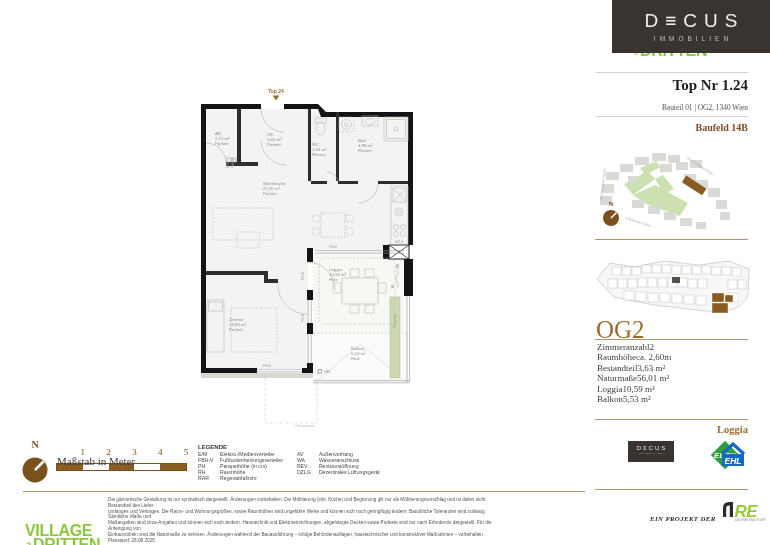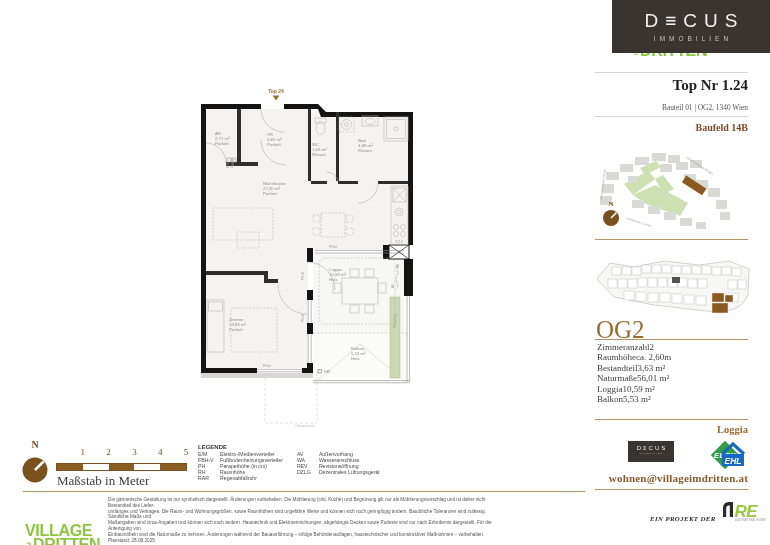--- a/index.html
+++ b/index.html
@@ -61,21 +61,21 @@
   .project .pfx { font-size:6.8px; font-weight:bold; color:#2b2b2b; letter-spacing:0.4px; }
 
   
   .scalebar { position:absolute; left:57px; top:447px; width:130px;
               font-family:"Liberation Serif",serif; }
   .scalebar .num { position:absolute; top:0; width:10px; text-align:center; font-size:9px;
                    color:#7a511c; }
   .scalebar .bar { position:absolute; top:17px; left:0; width:129px; height:6px;
                    outline:0.5px solid #7a511c; }
   .scalebar .seg { position:absolute; top:0; height:6px; width:25.8px; }
-  .scalebar .lab { position:absolute; top:26px; left:0; width:130px; font-size:13px;
+  .scalebar .lab { position:absolute; top:8px; left:0; width:130px; font-size:11px;
                    color:#3c3c3c; white-space:nowrap; }
 
   .village { position:absolute; left:25px; top:524px; color:#8cc63e;
              font-family:"Liberation Sans",sans-serif; font-weight:bold; line-height:14px; }
   .village .l1 { font-size:16px; letter-spacing:-0.3px; }
   .village .l2 { display:flex; align-items:center; font-size:16px; letter-spacing:-0.3px; }
   .village .im { font-size:6px; transform:rotate(-90deg); width:8px; letter-spacing:0; }
 
   .legend { position:absolute; left:198px; top:445px; width:280px;
             font-family:"Liberation Sans",sans-serif; color:#4a4a4a; font-size:5.2px;
@@ -397,21 +397,20 @@
     <div class="txt">EDEX</div>
   </div>
   <div class="ehl">
     <svg width="28" height="26" viewBox="0 0 28 26">
       <path d="M3,12 L14,2 L25,12" fill="none" stroke="#1668c5" stroke-width="3.2"></path>
       <rect x="3" y="12" width="22" height="12" fill="#1668c5"></rect>
       <text x="14" y="22" text-anchor="middle" fill="#fff" font-size="8.5" font-weight="bold">EHL</text>
     </svg>
   </div>
 
-  <div class="sb email" style="top:472px;">wohnen@villageimdritten.at</div>
   <div class="hl brown" style="left:595px; top:489px; width:153px;"></div>
 
   <div class="project">
     <span class="pfx">EIN PROJEKT DER</span>
     <svg width="48" height="22" viewBox="0 0 48 22">
       <path d="M2,17 L2,8 Q2,2 8,2 L12,2 L12,17 L8.8,17 L8.8,5.6 L7.4,5.6 Q5.2,5.6 5.2,8.2 L5.2,17 Z" fill="#2b2b2b"></path>
       <text x="13.5" y="17" font-size="17" font-weight="bold" fill="#98ca3c" letter-spacing="-0.5">RE</text>
       <text x="14" y="21" font-size="2.6" fill="#999">AUSTRIAN REAL ESTATE</text>
     </svg>
   </div>

